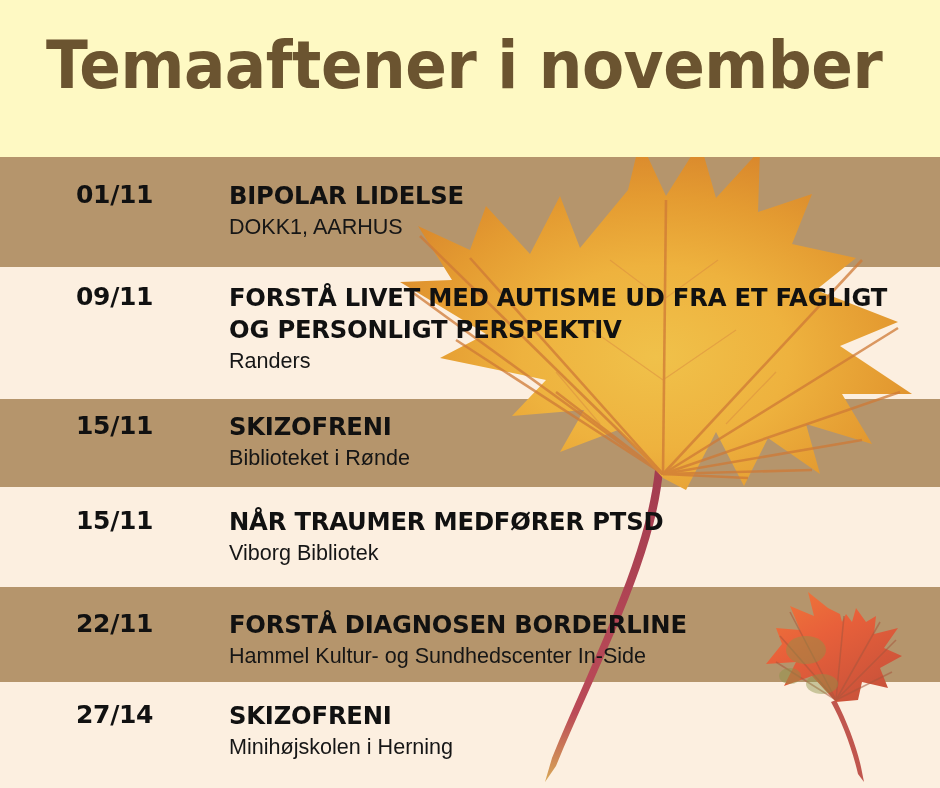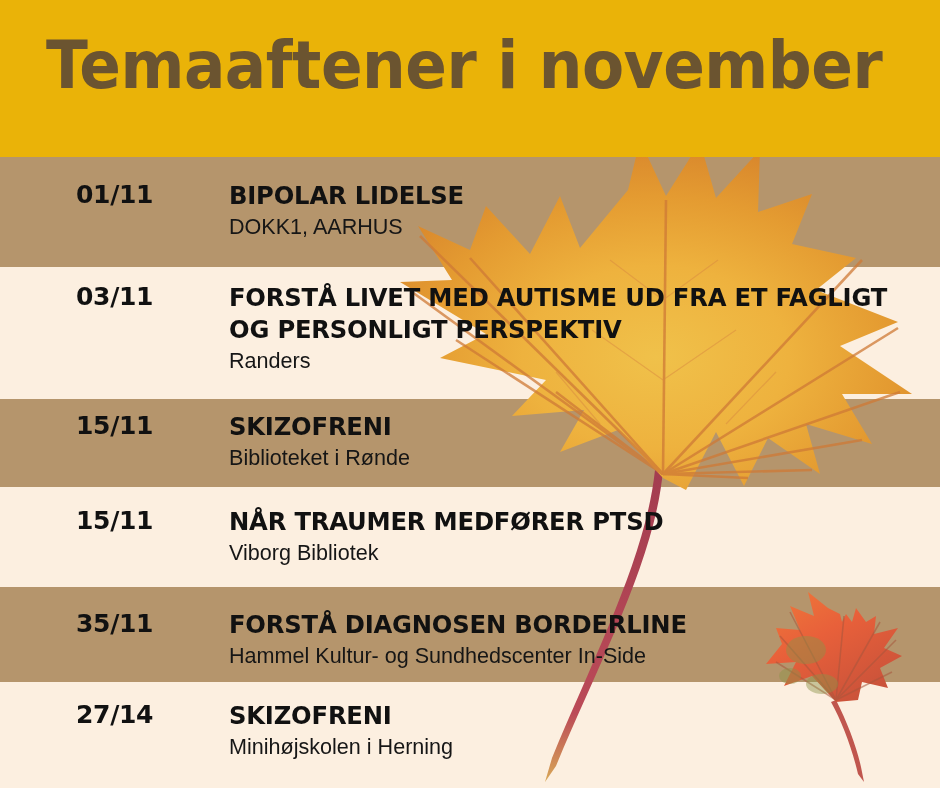--- a/index.html
+++ b/index.html
@@ -19,21 +19,21 @@
     background: #ffffff;
   }
 
   
   .header {
     position: absolute;
     left: 0;
     top: 0;
     width: 940px;
     height: 157px;
-    background: #eab308;
+    background: #fef9c3;
     z-index: 5;
   }
   .poster-title {
     position: absolute;
     left: 46px;
     top: 28px;
     font-family: "DejaVu Sans", sans-serif;
     font-weight: 700;
     font-size: 66px;
     line-height: 76px;
@@ -244,21 +244,21 @@
 
     <div class="entry entry-0">
       <div class="date">01/11</div>
       <div class="info">
         <div class="evt-title">BIPOLAR LIDELSE</div>
         <div class="evt-place">DOKK1, AARHUS</div>
       </div>
     </div>
 
     <div class="entry entry-1">
-      <div class="date">03/11</div>
+      <div class="date">09/11</div>
       <div class="info">
         <div class="evt-title">FORSTÅ LIVET MED AUTISME UD FRA ET FAGLIGT OG PERSONLIGT PERSPEKTIV</div>
         <div class="evt-place">Randers</div>
       </div>
     </div>
 
     <div class="entry entry-2">
       <div class="date">15/11</div>
       <div class="info">
         <div class="evt-title">SKIZOFRENI</div>
@@ -268,21 +268,21 @@
 
     <div class="entry entry-3">
       <div class="date">15/11</div>
       <div class="info">
         <div class="evt-title">NÅR TRAUMER MEDFØRER PTSD</div>
         <div class="evt-place">Viborg Bibliotek</div>
       </div>
     </div>
 
     <div class="entry entry-4">
-      <div class="date">35/11</div>
+      <div class="date">22/11</div>
       <div class="info">
         <div class="evt-title">FORSTÅ DIAGNOSEN BORDERLINE</div>
         <div class="evt-place">Hammel Kultur- og Sundhedscenter In-Side</div>
       </div>
     </div>
 
     <div class="entry entry-5">
       <div class="date">27/14</div>
       <div class="info">
         <div class="evt-title">SKIZOFRENI</div>

